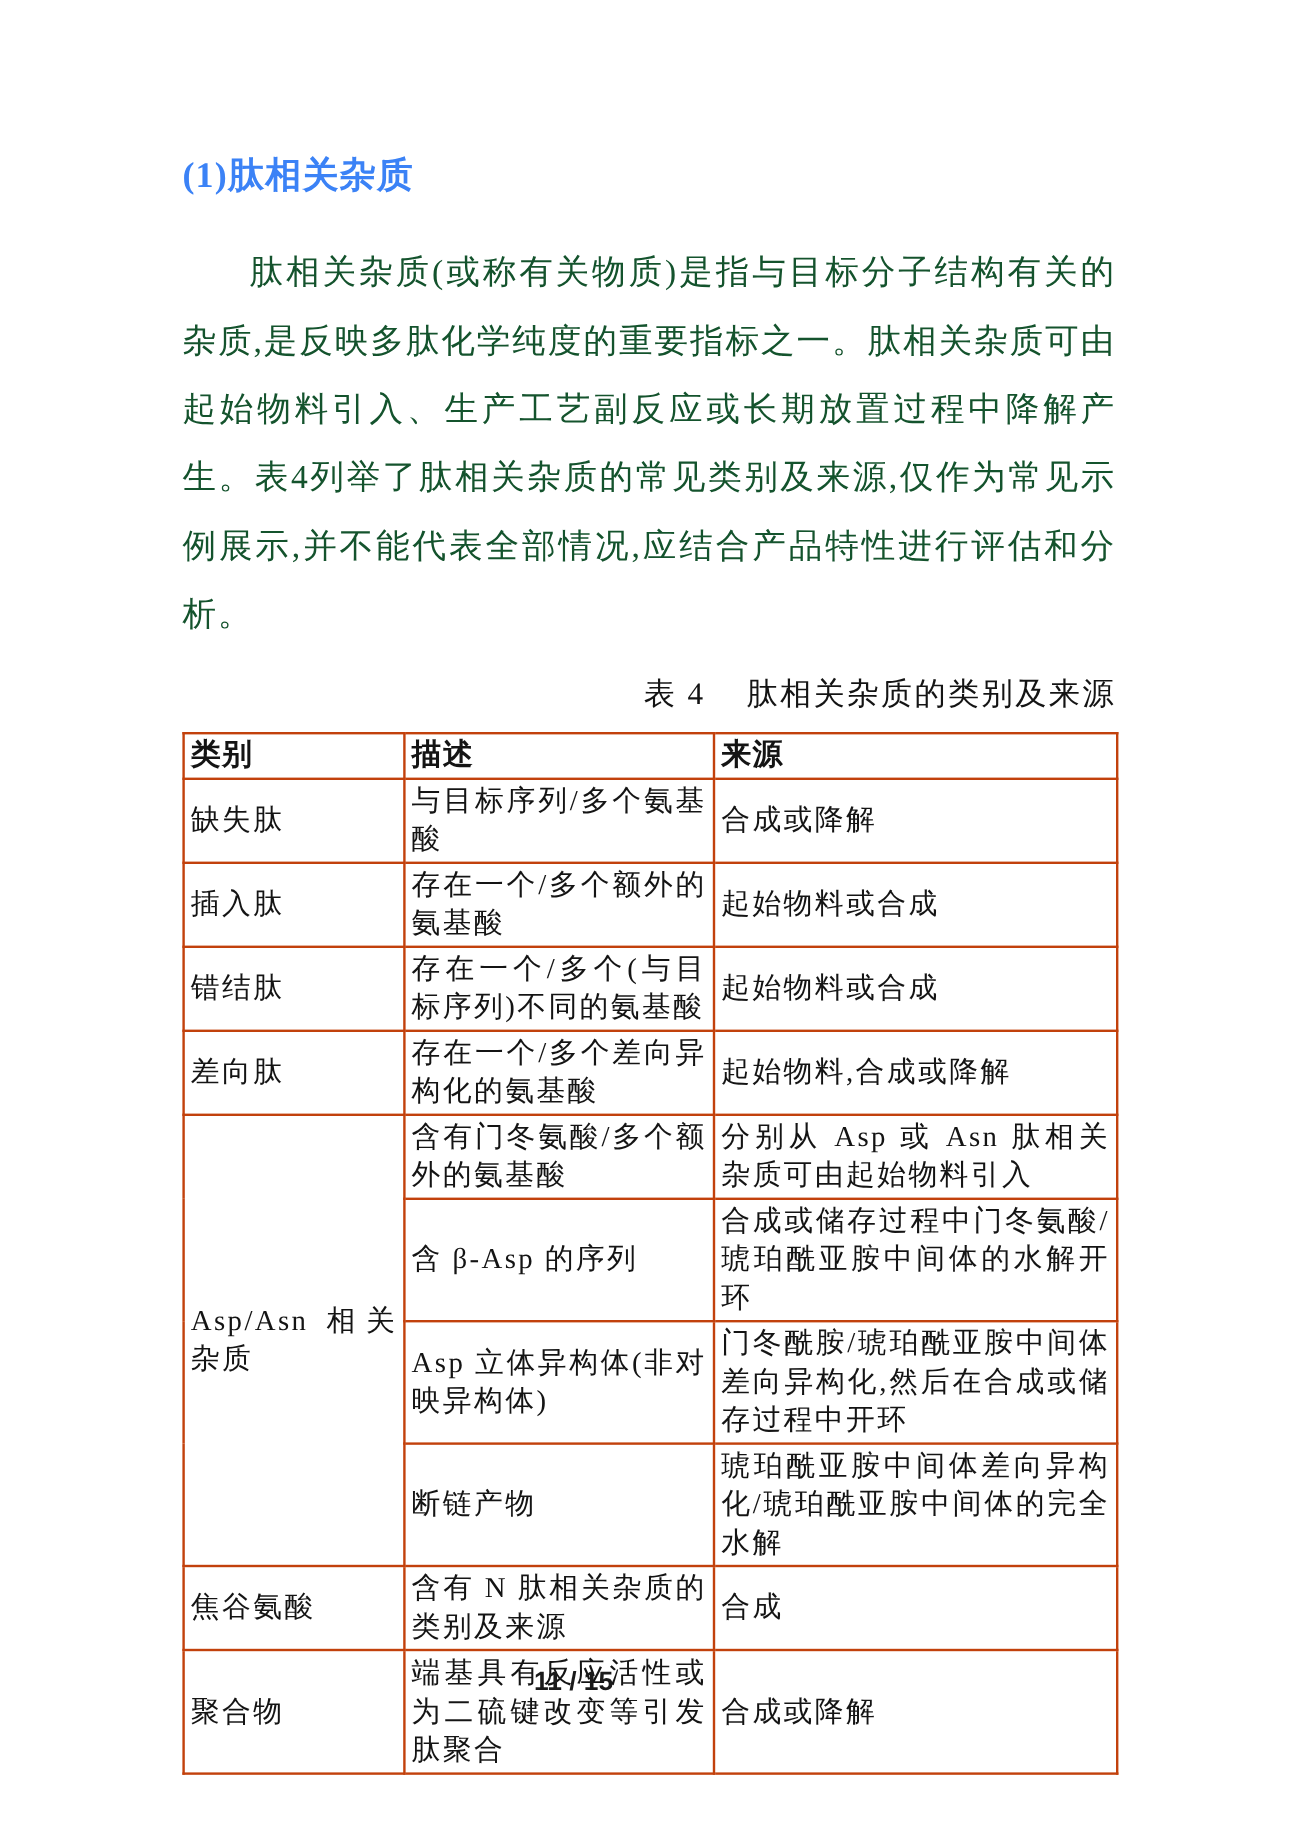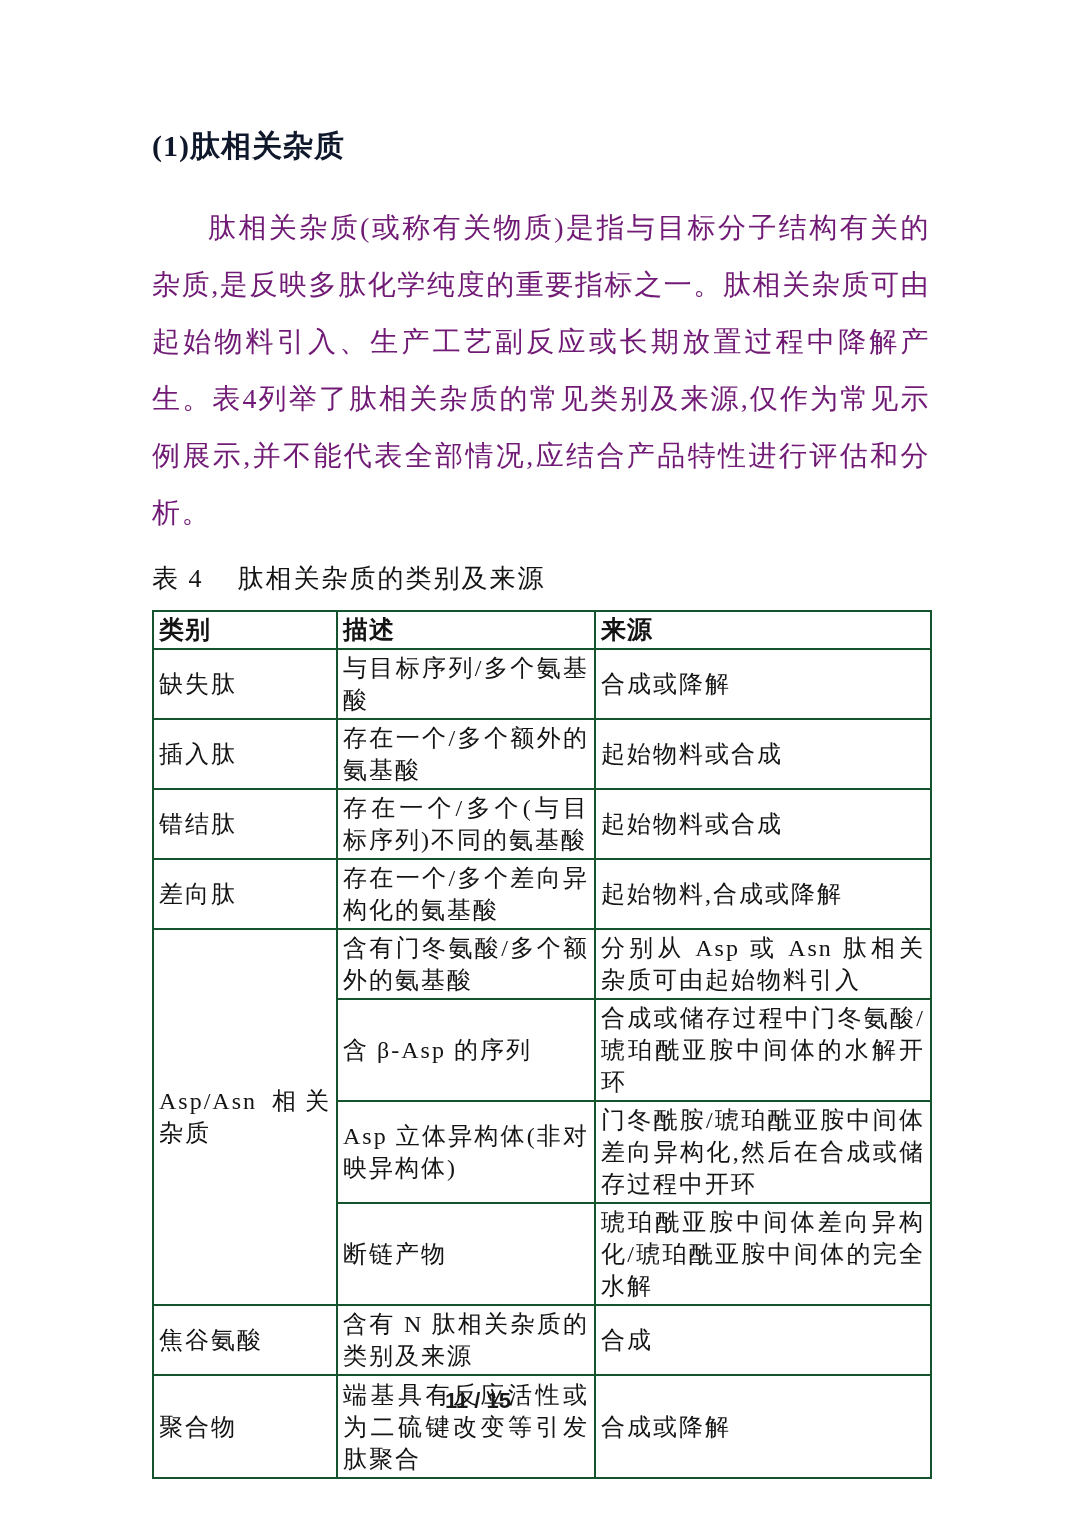--- a/index.html
+++ b/index.html
@@ -16,51 +16,51 @@
     position: absolute;
     left: 152px;
     top: 0;
     width: 778px;
   }
   .heading {
     margin-top: 126px;
     font-size: 30px;
     font-weight: bold;
     letter-spacing: 1px;
-    color: #0f172a;
+    color: #3b82f6;
   }
   .paragraph {
     margin-top: 32px;
     font-size: 28px;
     line-height: 57px;
     letter-spacing: 1.5px;
     text-align: justify;
     text-justify: inter-character;
     text-indent: 2em;
-    color: #701a75;
+    color: #14532d;
   }
   .table-caption {
     margin-top: 20px;
-    text-align: left;
+    text-align: right;
     font-size: 26px;
     letter-spacing: 2px;
     color: #141414;
   }
   .table-caption .cap-label { margin-right: 34px; }
   table.impurity {
     margin-top: 14px;
     width: 778px;
     border-collapse: collapse;
     table-layout: fixed;
   }
   table.impurity col.c1 { width: 184px; }
   table.impurity col.c2 { width: 258px; }
   table.impurity col.c3 { width: 336px; }
   table.impurity th, table.impurity td {
-    border: 2px solid #14532d;
+    border: 2px solid #c2410c;
     font-size: 24px;
     line-height: 32px;
     letter-spacing: 2px;
     padding: 2px 5px;
     vertical-align: middle;
     text-align: justify;
     text-justify: inter-character;
     color: #141414;
     overflow: hidden;
     margin-top: 31px;

